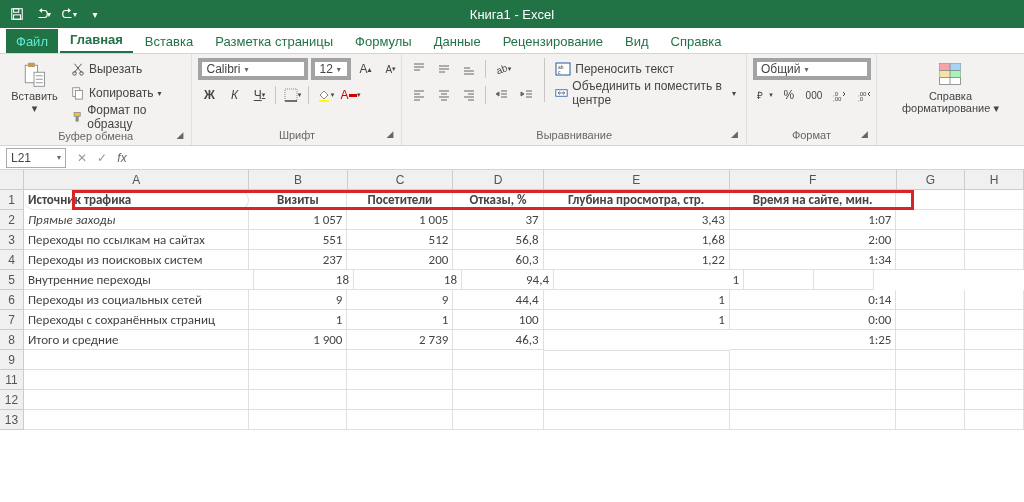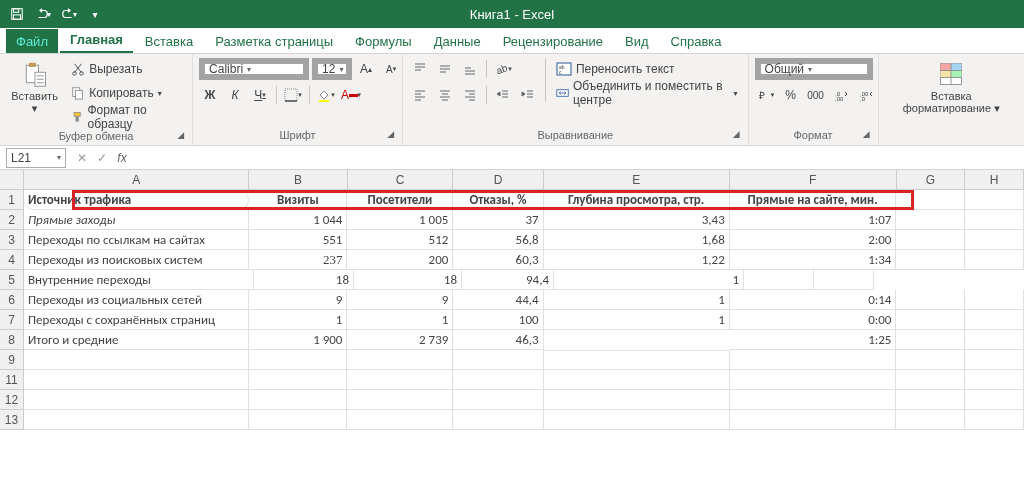--- a/index.html
+++ b/index.html
@@ -23,21 +23,21 @@
   .group { border-right: 1px solid #e1dfdd; padding: 4px 6px 2px; display: flex; flex-direction: column; justify-content: space-between; }
   .group-body { display: flex; align-items: flex-start; gap: 4px; flex: 1; }
   .group-label { text-align: center; font-size: 11px; color: #666; padding: 2px 0; position: relative; }
   .group-label .launcher { position: absolute; right: 2px; top: 2px; font-size: 9px; color: #666; }
   .big-btn { display: flex; flex-direction: column; align-items: center; gap: 2px; padding: 2px 4px; min-width: 44px; }
   .big-btn svg { width: 28px; height: 28px; }
   .big-btn-label { font-size: 11px; text-align: center; line-height: 1.1; }
   .stack { display: flex; flex-direction: column; gap: 2px; }
   .row { display: flex; align-items: center; gap: 3px; }
   .small-btn { width: 22px; height: 22px; display: flex; align-items: center; justify-content: center; border: 1px solid transparent; }
-  .combo { height: 22px; border: 6px solid #a3a3a3; background: #fff; display: flex; align-items: center; padding: 0 4px; font-size: 12px; }
+  .combo { height: 22px; border: 4px solid #a3a3a3; background: #fff; display: flex; align-items: center; padding: 0 4px; font-size: 12px; }
   .combo .caret { margin-left: 4px; font-size: 8px; color: #666; }
   .txt-btn { height: 22px; display: flex; align-items: center; gap: 4px; padding: 0 4px; font-size: 12px; }
   .sep { width: 1px; height: 18px; background: #c8c6c4; margin: 0 2px; }
   
   
   .formulabar { height: 24px; border-bottom: 1px solid #d4d4d4; display: flex; align-items: center; background: #fff; }
   .namebox { width: 60px; height: 20px; border: 1px solid #ababab; margin: 0 6px; padding: 0 4px; display: flex; align-items: center; justify-content: space-between; font-size: 12px; }
   .namebox .caret { font-size: 8px; color: #666; }
   .fb-btn { width: 20px; height: 20px; display: flex; align-items: center; justify-content: center; color: #999; }
   .fx { font-style: italic; font-size: 12px; color: #666; }
@@ -327,21 +327,21 @@
         <svg viewBox="0 0 32 32">
             <rect x="4" y="4" width="24" height="24" fill="#fff" stroke="#888"></rect>
             <rect x="4" y="4" width="12" height="8" fill="#f4a6a6"></rect>
             <rect x="16" y="4" width="12" height="8" fill="#a6d4f4"></rect>
             <rect x="4" y="12" width="12" height="8" fill="#f4e3a6"></rect>
             <rect x="16" y="12" width="12" height="8" fill="#a6f4b8"></rect>
             <line x1="4" y1="12" x2="28" y2="12" stroke="#888"></line>
             <line x1="4" y1="20" x2="28" y2="20" stroke="#888"></line>
             <line x1="16" y1="4" x2="16" y2="28" stroke="#888"></line>
           </svg>
-        <span class="big-btn-label"><span>Вставка форматирование</span> ▾</span>
+        <span class="big-btn-label"><span>Справка форматирование</span> ▾</span>
       </div>
     </div>
     <div class="group-label"></div>
   </div>
 </div>
 
 <div class="formulabar">
   <div class="namebox">
       <span>L21</span>
       <span class="caret">▾</span>
@@ -365,28 +365,28 @@
       <div class="col-h" style="width: 60px;">H</div>
     </div>
   <div class="rows" id="grid-rows">
       <div class="g-row">
         <div class="row-h">1</div>
         <div class="cell bold" style="width: 230px;  border-radius: 10px;">Источник трафика</div>
         <div class="cell bold center" style="width: 100px;">Визиты</div>
         <div class="cell bold center" style="width: 108px;">Посетители</div>
         <div class="cell bold center" style="width: 92px;">Отказы, %</div>
         <div class="cell bold center" style="width: 190px;">Глубина просмотра, стр.</div>
-        <div class="cell bold center" style="width: 170px;">Прямые на сайте, мин.</div>
+        <div class="cell bold center" style="width: 170px;">Время на сайте, мин.</div>
         <div class="cell bold" style="width: 70px;"></div>
         <div class="cell bold" style="width: 60px;"></div>
       </div>
       <div class="g-row">
         <div class="row-h">2</div>
         <div class="cell" style="width: 230px; font-style: italic;">Прямые заходы</div>
-        <div class="cell right" style="width: 100px;">1 044</div>
+        <div class="cell right" style="width: 100px;">1 057</div>
         <div class="cell right" style="width: 108px;">1 005</div>
         <div class="cell right" style="width: 92px;">37</div>
         <div class="cell right" style="width: 190px;">3,43</div>
         <div class="cell right" style="width: 170px;">1:07</div>
         <div class="cell" style="width: 70px;"></div>
         <div class="cell" style="width: 60px;"></div>
       </div>
       <div class="g-row">
         <div class="row-h">3</div>
         <div class="cell" style="width: 230px;">Переходы по ссылкам на сайтах</div>
@@ -394,21 +394,21 @@
         <div class="cell right" style="width: 108px;">512</div>
         <div class="cell right" style="width: 92px;">56,8</div>
         <div class="cell right" style="width: 190px;">1,68</div>
         <div class="cell right" style="width: 170px;">2:00</div>
         <div class="cell" style="width: 70px;"></div>
         <div class="cell" style="width: 60px;"></div>
       </div>
       <div class="g-row">
         <div class="row-h">4</div>
         <div class="cell" style="width: 230px;">Переходы из поисковых систем</div>
-        <div class="cell right" style="width: 100px; font-family: Liberation Serif, serif;">237</div>
+        <div class="cell right" style="width: 100px;">237</div>
         <div class="cell right" style="width: 108px;">200</div>
         <div class="cell right" style="width: 92px;">60,3</div>
         <div class="cell right" style="width: 190px;">1,22</div>
         <div class="cell right" style="width: 170px;">1:34</div>
         <div class="cell" style="width: 70px;"></div>
         <div class="cell" style="width: 60px;"></div>
       </div>
       <div class="g-row">
         <div class="row-h">5</div>
         <div class="cell" style="width: 230px;">Внутренние переходы</div>

